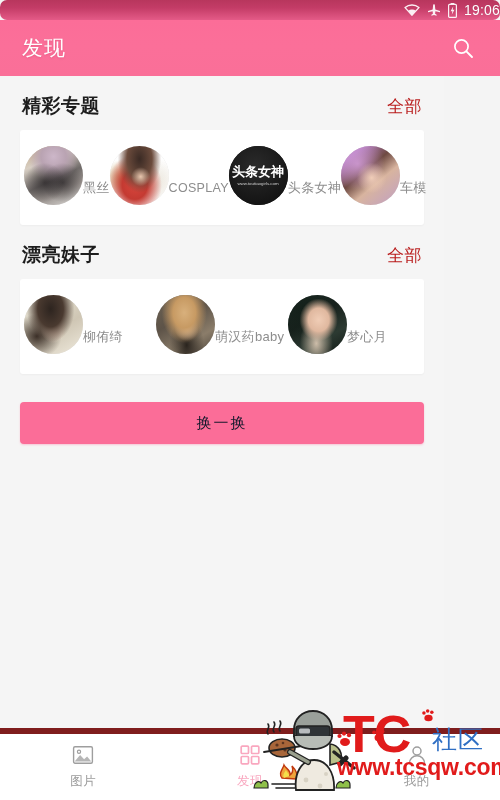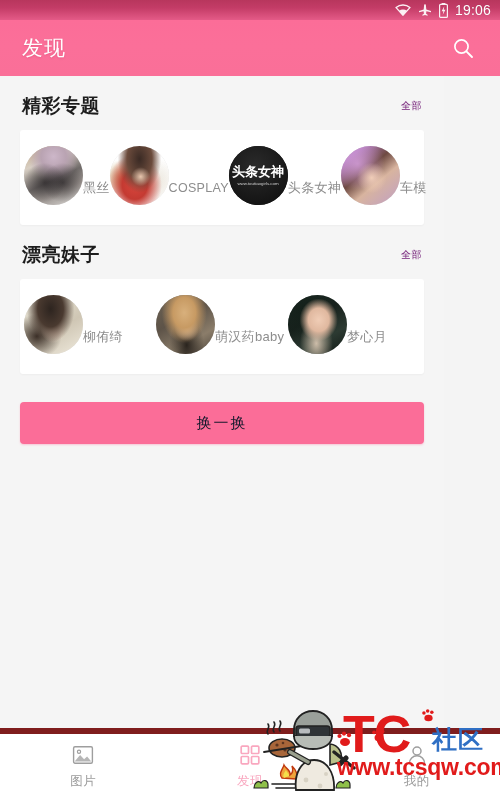--- a/index.html
+++ b/index.html
@@ -9,21 +9,21 @@
     background:#f4f4f4;
     overflow:hidden;
   }
   #app { position:relative; width:500px; height:800px; background:#f4f4f4; }
 
   
   .statusbar{
     position:absolute; top:0; left:0; width:500px; height:20px;
     background:linear-gradient(180deg,#b8365d 0%,#c43c67 40%,#e45a87 100%);
     display:flex; align-items:center; justify-content:flex-end;
-    padding-right:9px; gap:7px;
+    gap:7px;border-radius:7px;
   }
   .statusbar .sb-ico{ display:block; opacity:.92; }
   .sb-time{
     color:#ffffff; font-size:14px; line-height:14px; letter-spacing:.2px;
     font-family:"Liberation Sans",sans-serif; text-shadow:0 0 1px rgba(0,0,0,.18);
   }
 
   
   .appbar{
     position:absolute; top:20px; left:0; width:500px; height:56px;
@@ -48,21 +48,21 @@
   }
 
   .section-head{
     display:flex; align-items:center; justify-content:space-between;
     padding:17px 22px 11px 22px;
   }
   .section-title{
     font-size:19px; font-weight:bold; color:#1d1d1d; letter-spacing:.5px;
   }
   .section-more{
-    font-size:10px; color:#701a75; letter-spacing:.5px; cursor:pointer;
+    font-size:17px; color:#b91c1c; letter-spacing:.5px; cursor:pointer;
   }
 
   .card{
     margin:0 20px; background:#ffffff; border-radius:3px;
     padding:16px 4px 20px 4px;
     box-shadow:0 1px 2px rgba(0,0,0,.035);
   }
   .grid4{ display:flex; }
   .cell{
     flex:1 1 25%; display:flex; flex-direction:row; align-items:center;
@@ -107,21 +107,21 @@
     pointer-events:none;
   }
   .wm-tc{
     position:absolute; left:93px; top:8px;
     font-size:52px; font-weight:bold; color:#e11b1b;
     font-family:Liberation Sans, sans-serif; line-height:52px;
     letter-spacing:-1px;
   }
   .wm-cn{
     position:absolute; left:182px; top:27px;
-    font-size:25px; font-weight:bold; color:#2f6fc4; line-height:25px;
+    font-size:25px; font-weight:normal; color:#2f6fc4; line-height:25px;
     letter-spacing:1px;
   }
   .wm-url{
     position:absolute; left:87px; top:56px;
     font-size:23px; font-weight:bold; color:#e11b1b; line-height:23px;
     font-family:"Liberation Sans",sans-serif; letter-spacing:-.3px;
   }
   .paw{ position:absolute; }
 </style>
 </head>

